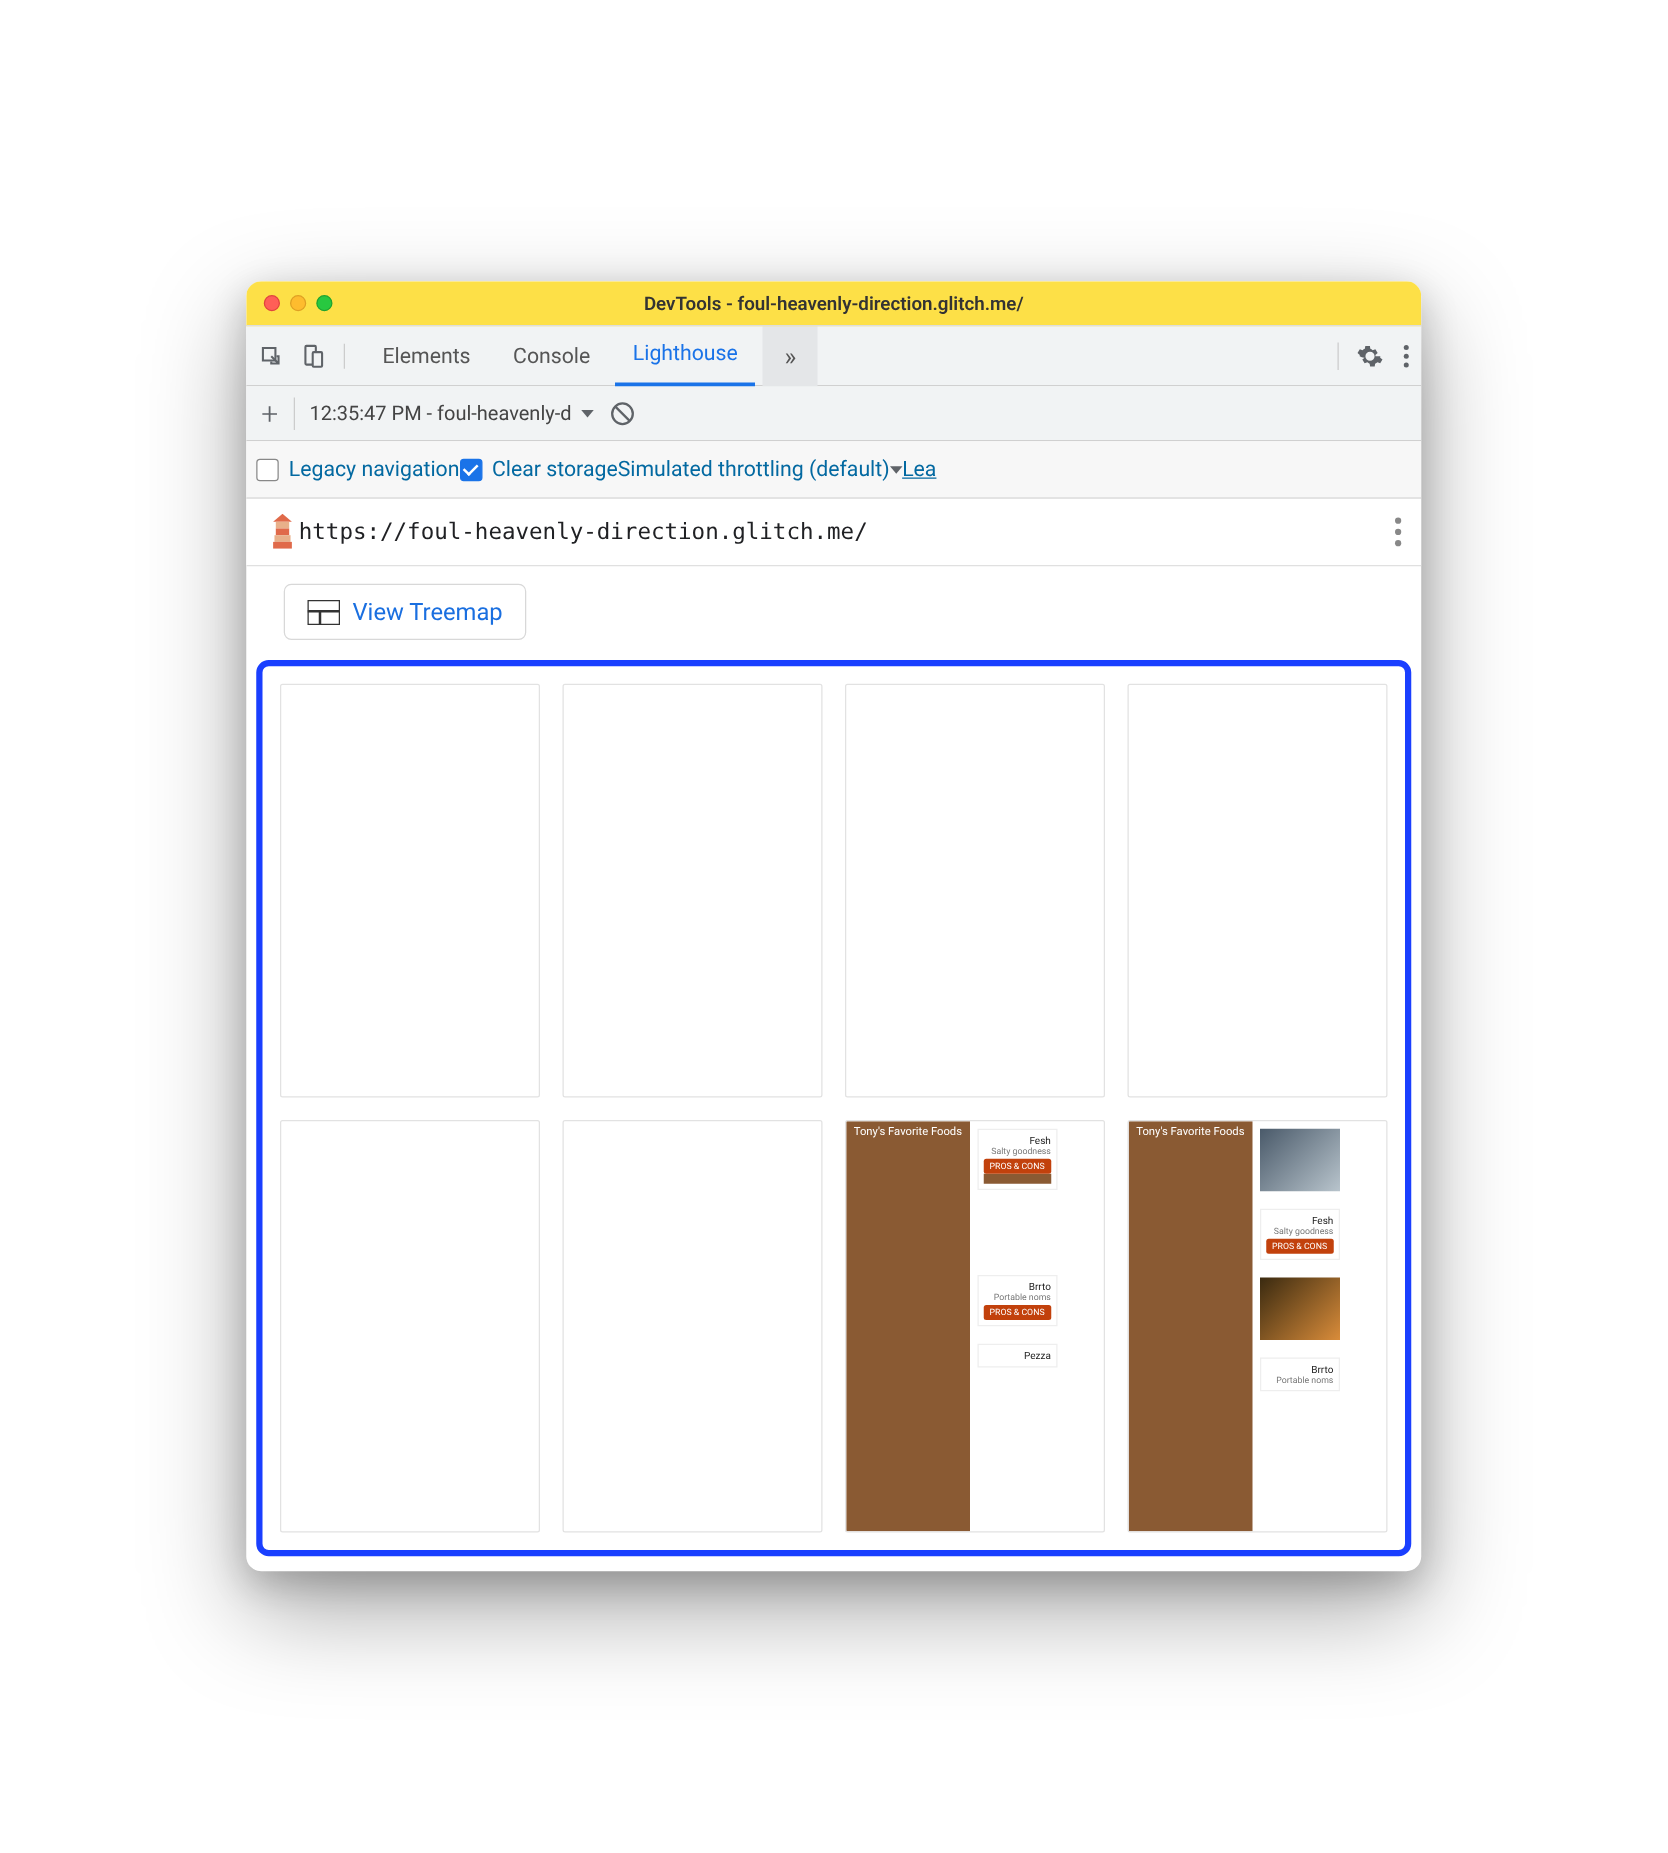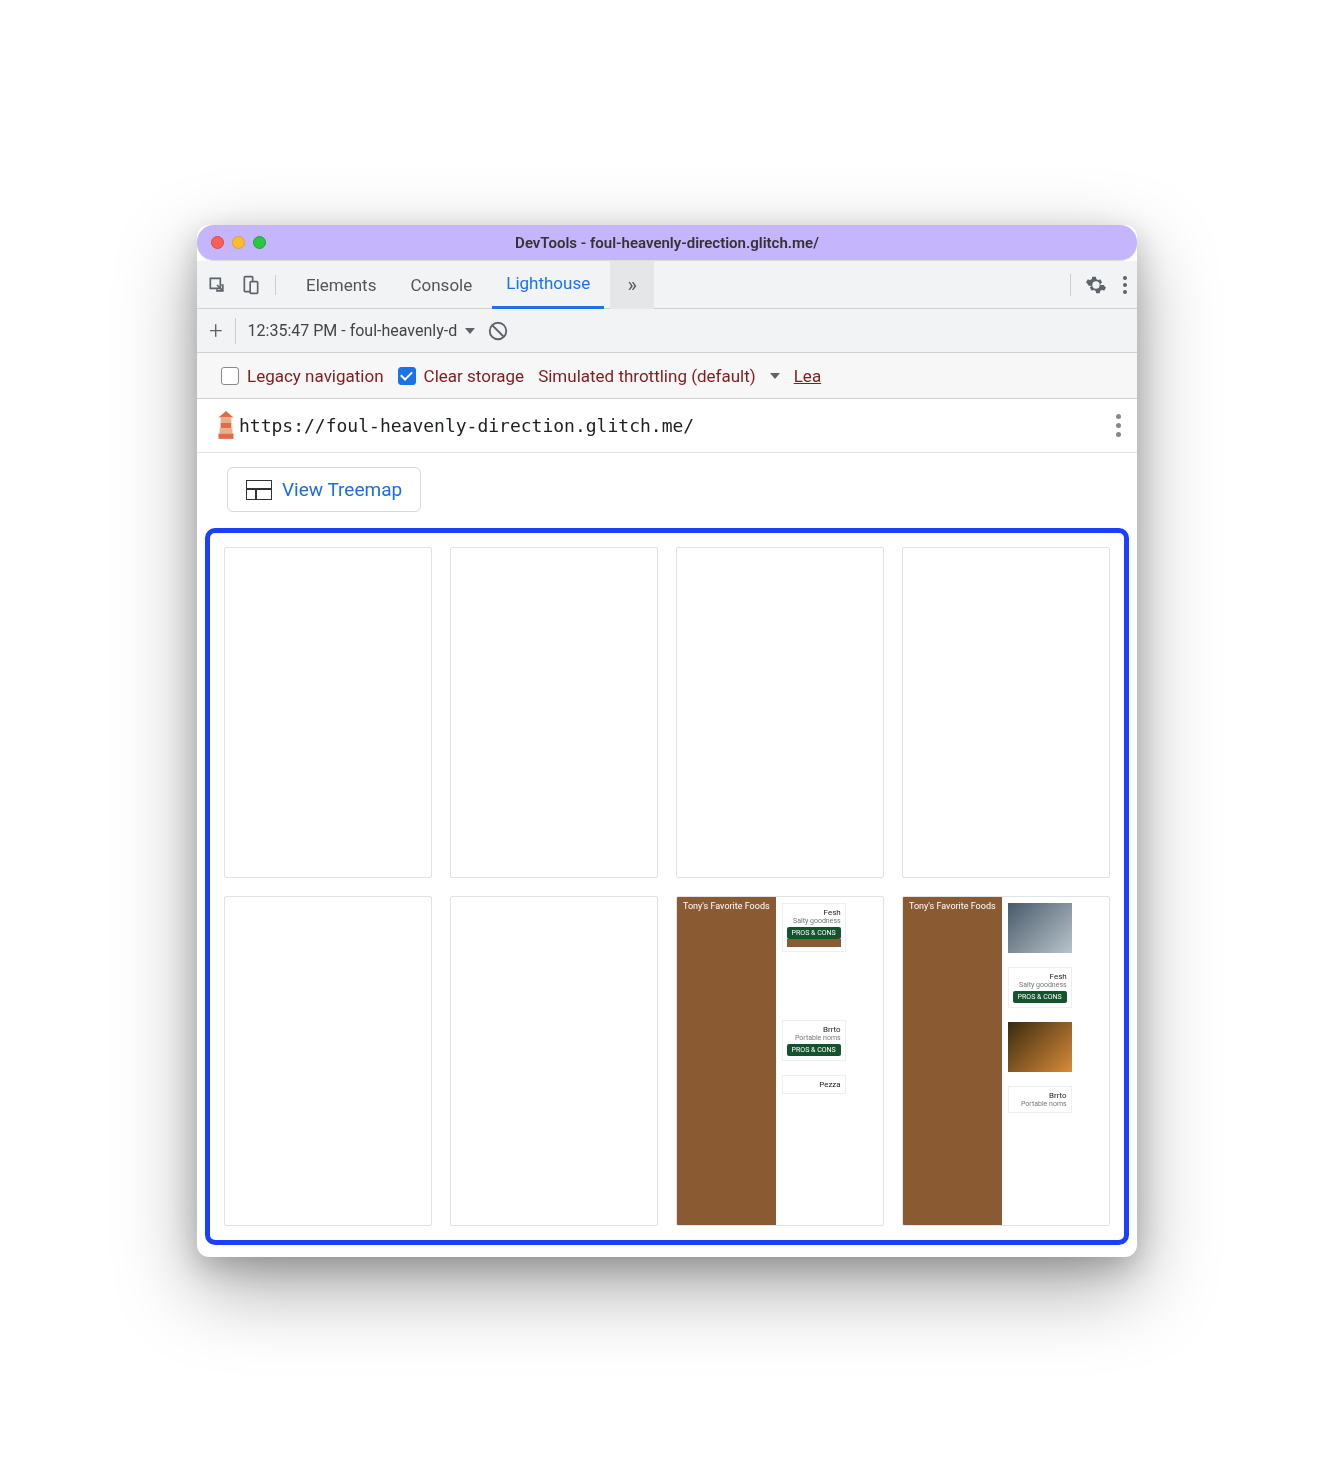--- a/index.html
+++ b/index.html
@@ -14,28 +14,27 @@
   }
   .window {
     width: 940px;
     background: #fff;
     border-radius: 12px;
     box-shadow: 0 30px 80px rgba(0,0,0,0.35), 0 10px 30px rgba(0,0,0,0.2);
     overflow: hidden;
   }
   
   .titlebar {
-    background: #c4b5fd;
+    background: #fde047;
     height: 36px;
     display: flex;
     align-items: center;
     padding: 16px 14px;
     border-bottom: 1px solid #ddd;
     position: relative;
-    border-radius: 17px;
   }
   .traffic { display:flex; gap:8px; }
   .dot { width:13px; height:13px; border-radius:50%; }
   .dot.red{background:#ff5f57;border:1px solid #e0443e;}
   .dot.yellow{background:#febc2e;border:1px solid #dfa023;}
   .dot.green{background:#28c840;border:1px solid #1fa330;}
   .titlebar-title { position:absolute; left:0; right:0; text-align:center; font-size:15px; font-weight:600; color:#333; pointer-events:none;}
   
   .tabstrip {
     display:flex; align-items:center; height:48px; background:#f1f3f4;
@@ -57,21 +56,21 @@
     border-bottom:1px solid #d0d0d0;padding:0 12px;gap:12px;font-size:16px;color:#444;
   }
   .plus-btn{font-size:24px;color:#5f6368;font-weight:300;}
   .divider-v{width:1px;height:26px;background:#ccc;}
   .report-select{display:flex;align-items:center;gap:8px;}
   .caret-down{width:0;height:0;border-left:5px solid transparent;border-right:5px solid transparent;border-top:6px solid #5f6368;}
   .nosign{width:22px;height:22px;}
   
   .optionsbar{
     display:flex;align-items:center;height:46px;background:#f7f7f7;
-    border-bottom:1px solid #d0d0d0;padding:0 24px;gap:14px;font-size:17px;color:#7f1d1d;
+    border-bottom:1px solid #d0d0d0;padding:0 8px;font-size:17px;color:#0369a1;
     overflow:hidden;
   }
   .checkbox{width:18px;height:18px;border:1px solid #888;border-radius:3px;display:inline-flex;align-items:center;justify-content:center;background:#fff;}
   .checkbox.checked{background:#1a73e8;border-color:#1a73e8;}
   .checkbox.checked::after{content:"";width:5px;height:9px;border:solid #fff;border-width:0 2px 2px 0;transform:rotate(45deg);margin-top:-2px;}
   .opt{display:flex;align-items:center;gap:8px;white-space:nowrap;}
   .underline{text-decoration:underline;}
   
   .urlbar{
     display:flex;align-items:center;height:54px;background:#fff;
@@ -94,21 +93,21 @@
   .filmstrip{display:grid;grid-template-columns:repeat(4,1fr);gap:18px;}
   .frame{border:1px solid #e2e2e2;background:#fff;aspect-ratio:0.63;border-radius:2px;overflow:hidden;}
   
   .thumb{width:100%;height:100%;display:flex;}
   .thumb-header{background:#8a5a33;color:#fff;font-size:9px;padding:4px 6px;}
   .thumb-body{padding:6px;display:flex;flex-direction:column;gap:14px;font-size:8px;color:#222;text-align:right;}
   .thumb-img{width:100%;height:50px;background:linear-gradient(135deg,#4a5a6a,#b8c4cc);}
   .thumb-img.burrito{background:linear-gradient(135deg,#3a2a10,#d98c3a);}
   .thumb-img.strip{height:8px;background:#8a5a33;}
   .thumb-item{border:1px solid #eee;padding:4px;}
-  .thumb-btn{display:inline-block;background:#14532d;color:#fff;font-size:7px;padding:2px 5px;border-radius:2px;margin-top:2px;}
+  .thumb-btn{display:inline-block;background:#c2410c;color:#fff;font-size:7px;padding:2px 5px;border-radius:2px;margin-top:2px;}
   .thumb-sub{font-size:7px;color:#777;}
 </style>
 </head>
 <body>
 
 <div class="window">
 
   <div class="titlebar">
     <div class="traffic">
       <div class="dot red"></div>

